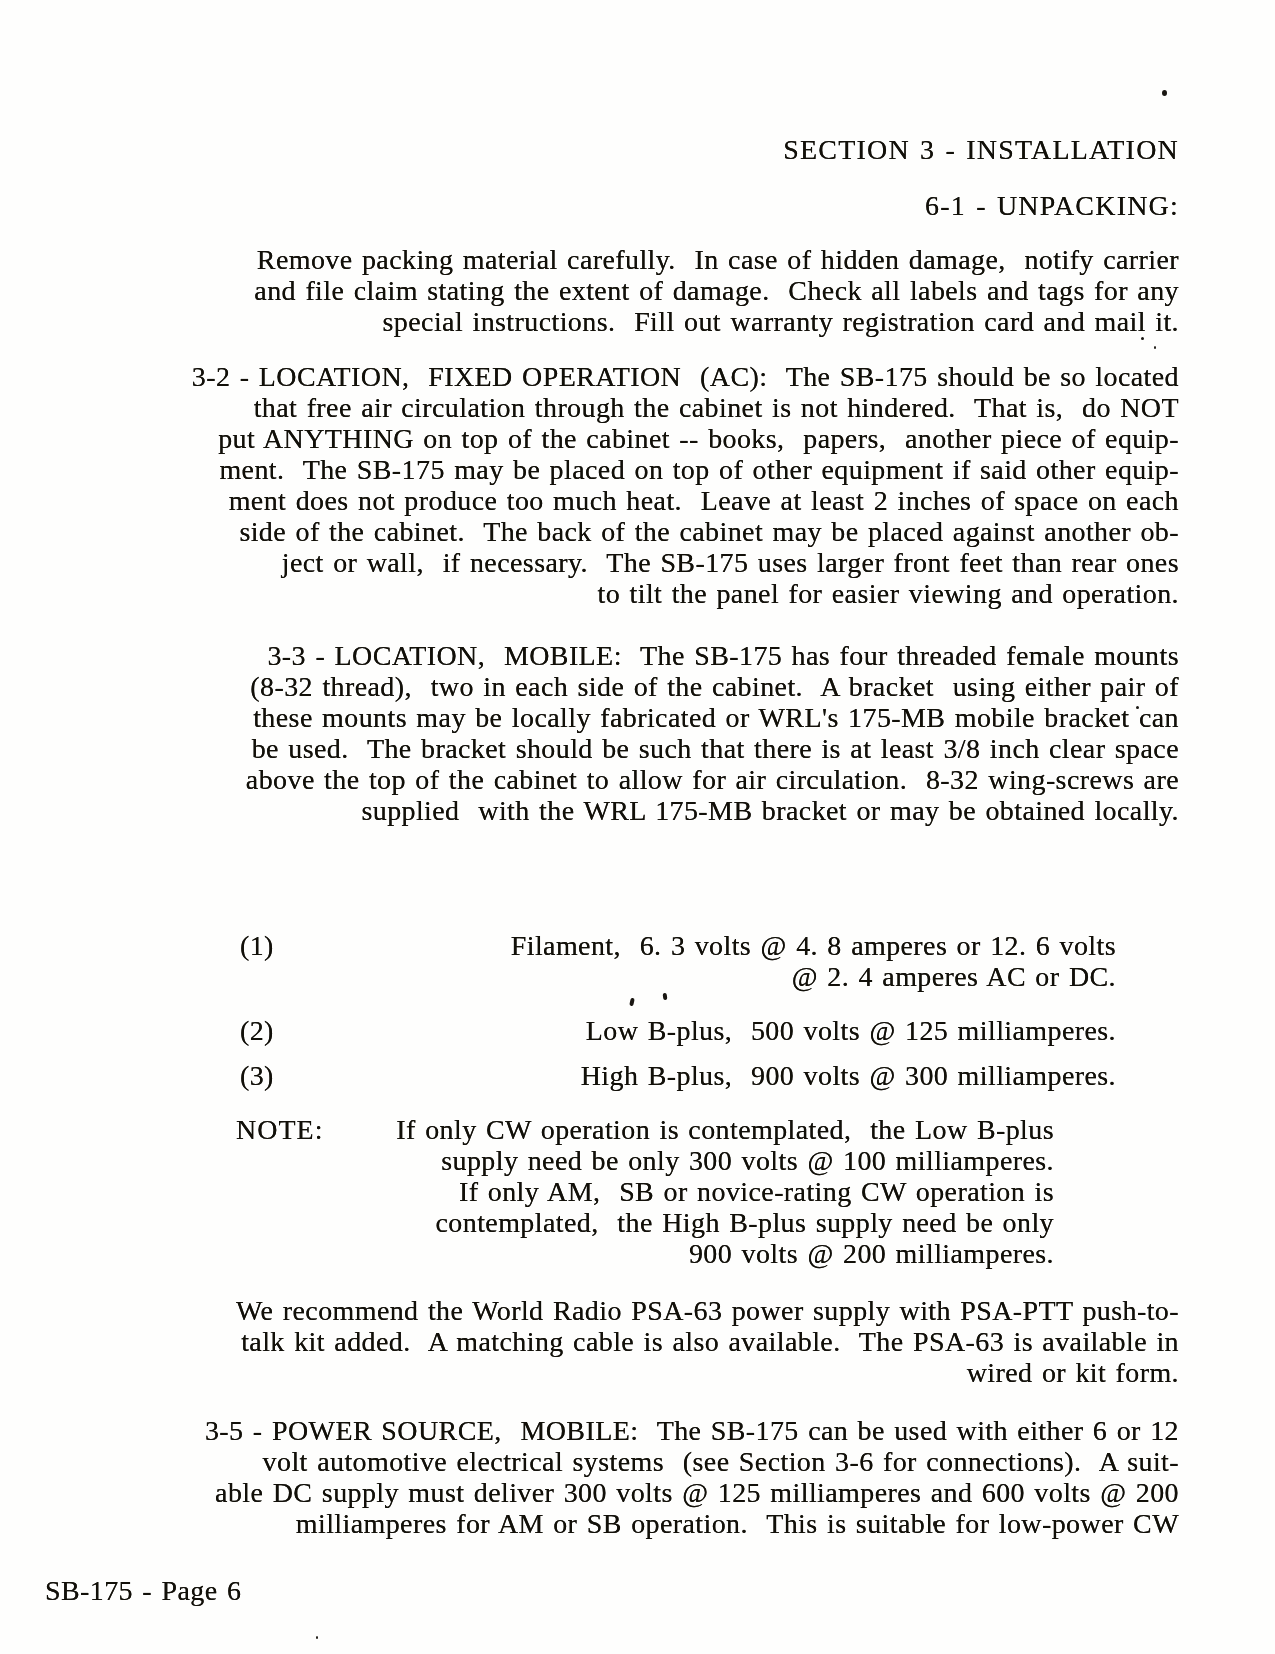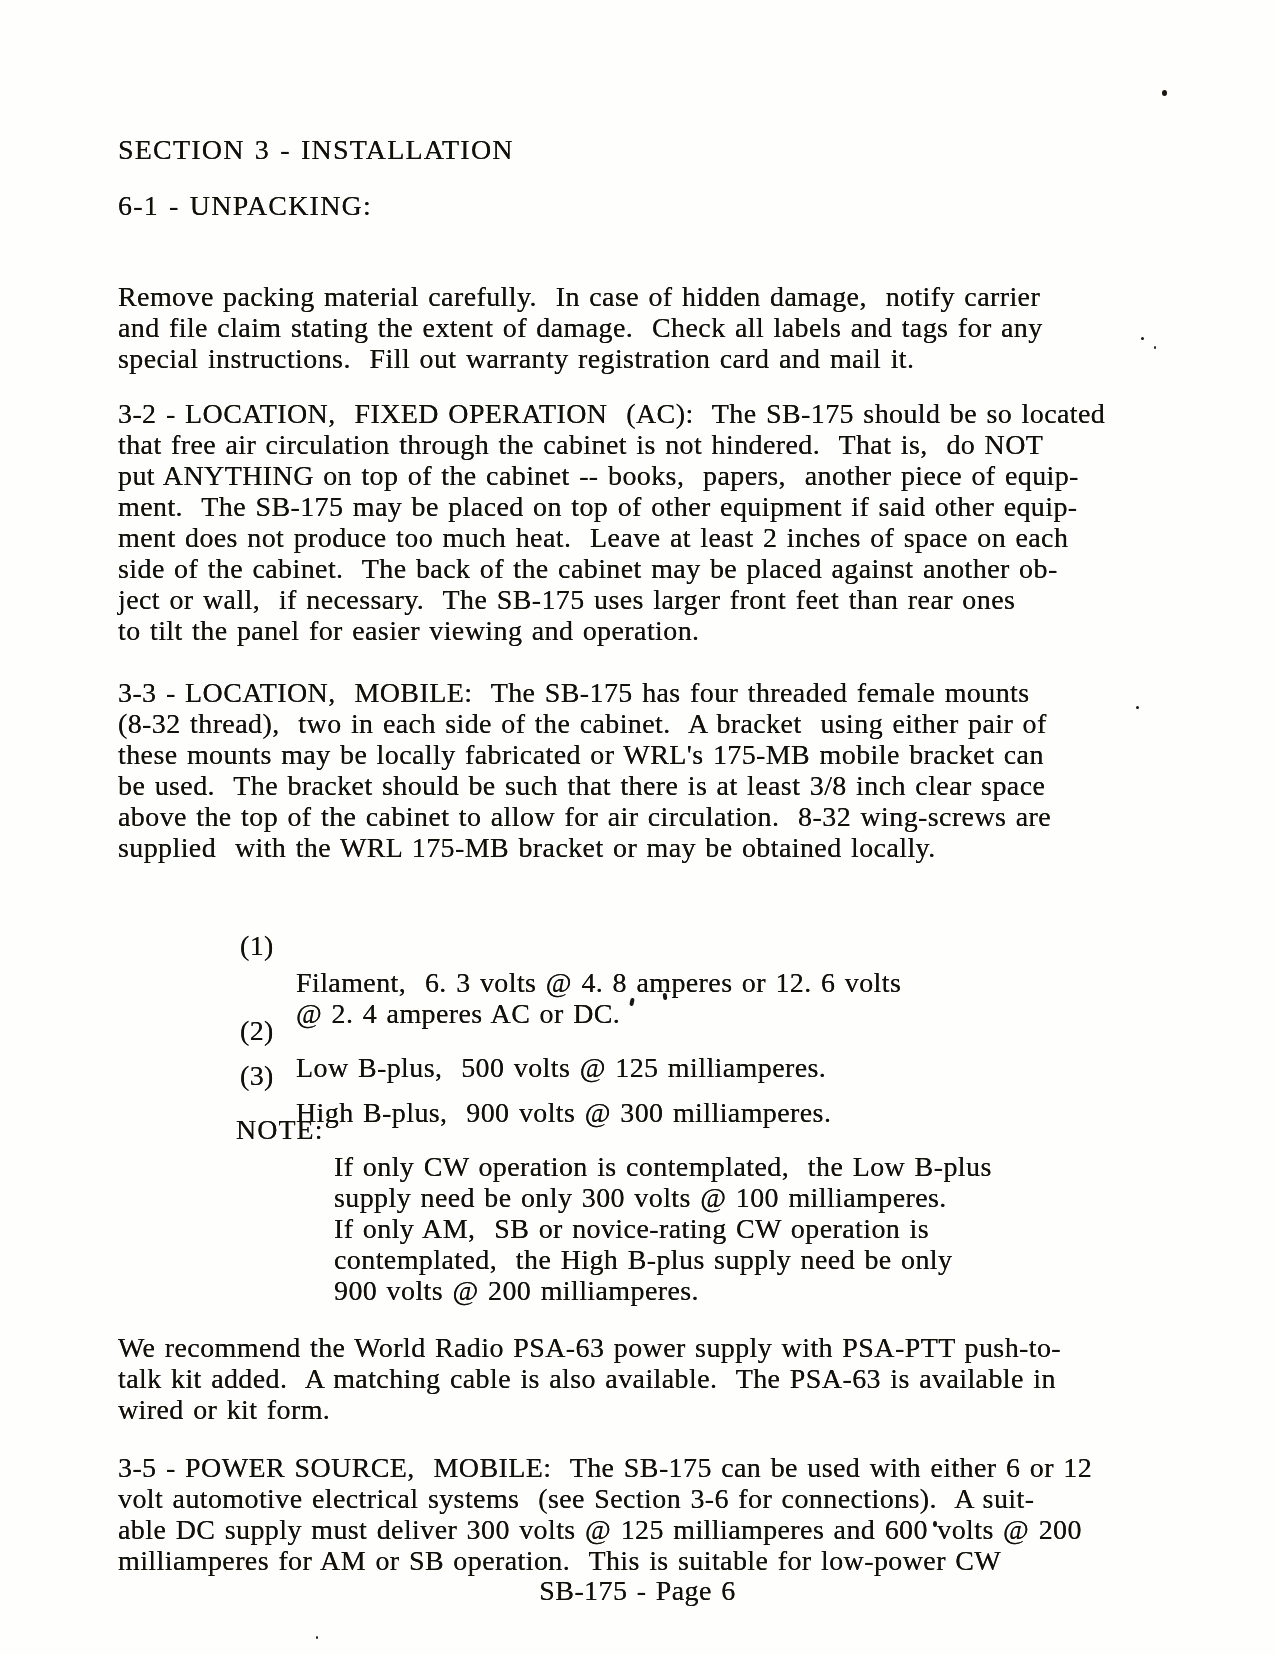--- a/index.html
+++ b/index.html
@@ -16,26 +16,26 @@
     font-family: "Liberation Serif", "DejaVu Serif", serif;
     color: #121009;
     font-size: 28px;
     line-height: 31px;
     letter-spacing: 0.4px;
     word-spacing: 2px;
     text-shadow: 0 0 0.6px rgba(10,8,4,0.85); 
   }
   .line, .para, .listitem, .note, .footer {
     position: absolute;
-    left: 118px;
+    left: 134px;
     width: 1045px;
+    text-align: right;
   }
   .para, .itemtext, .notetext {
     white-space: pre-wrap;
-    margin-top: 37px;
   }
   .h {
     letter-spacing: 1.2px;
   }
   .listitem, .note {
     left: 0;
     width: 1275px;
   }
   .num {
     position: absolute;
@@ -58,21 +58,21 @@
   }
   .notetext {
     position: absolute;
     left: 334px;
     top: 0;
     width: 720px;
   }
   .footer {
     left: 45px;
     width: 1185px;
-    text-align: center;
+    text-align: left;
   }
   .speck {
     position: absolute;
     background: #1a1712;
     border-radius: 50%;
   }
 </style>
 </head>
 <body>
 

